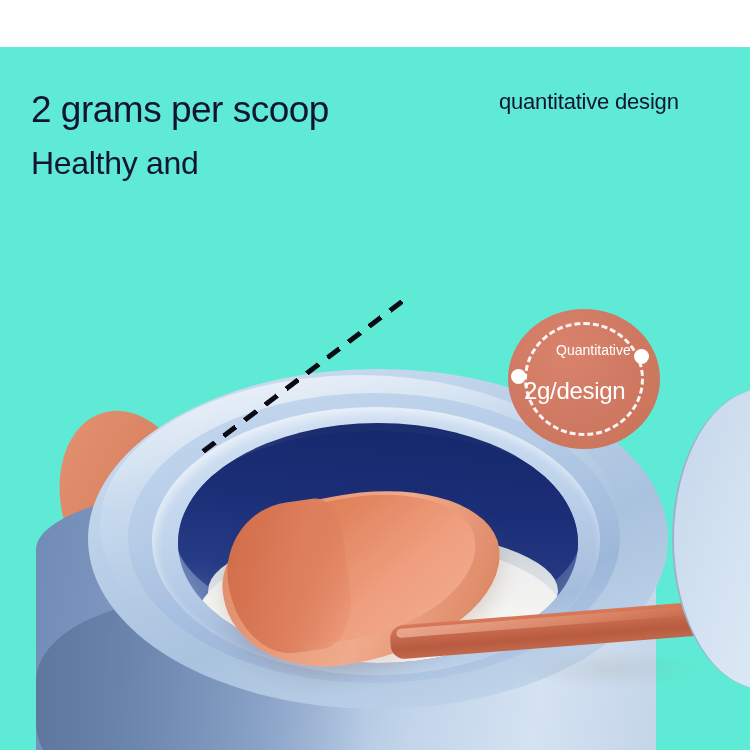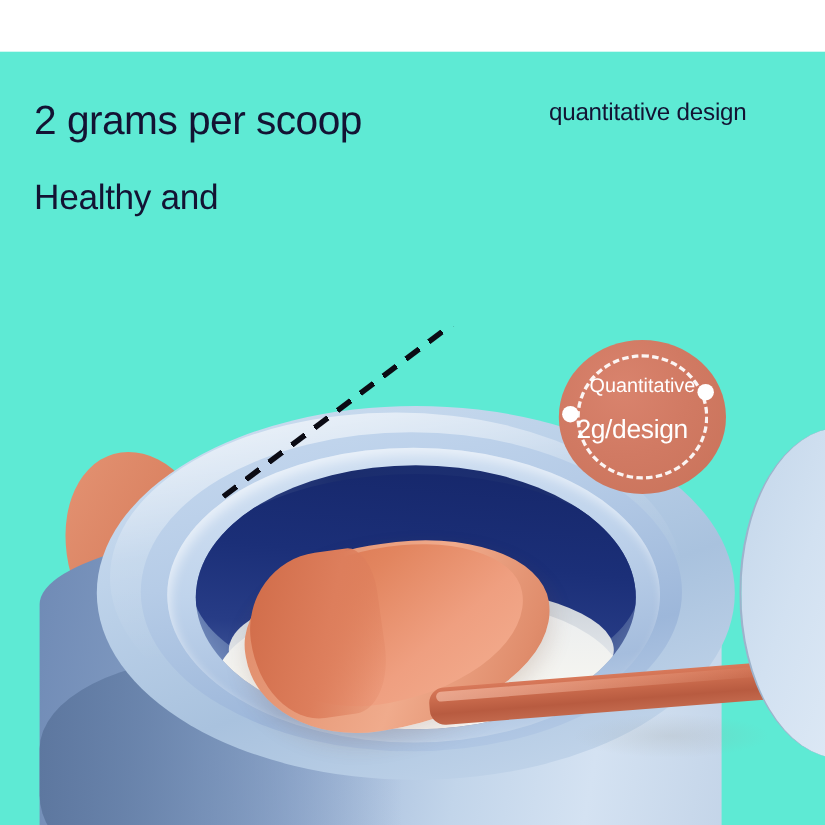--- a/index.html
+++ b/index.html
@@ -24,21 +24,21 @@
     top: 42px;
     font-size: 37px;
     font-weight: 400;
     letter-spacing: -0.5px;
     color: #131333;
     white-space: nowrap;
   }
   .subline {
     position: absolute;
     left: 31px;
-    top: 112px;
+    top: 96px;
     font-size: 32px;
     line-height: 40px;
     font-weight: 400;
     letter-spacing: -0.3px;
     color: #131333;
     width: 300px;
   }
   .subline span { display: block; }
   .eyebrow {
     position: absolute;
@@ -304,25 +304,25 @@
     position: absolute;
     width: 15px;
     height: 15px;
     border-radius: 50%;
     background: #ffffff;
   }
   .badge-dot.left  { left: 3px;  top: 60px; }
   .badge-dot.right { right: 11px; top: 40px; }
   .badge-text {
     position: absolute;
-    left: 28px;
+    left: 48px;
     top: 34px;
     width: 92px;
     color: #ffffff;
-    font-size: 18px;
+    font-size: 14px;
     line-height: 15px;
     font-weight: 400;
   }
   .badge-value {
     position: absolute;
     left: 16px;
     top: 68px;
     width: 130px;
     color: #ffffff;
     font-size: 24px;

